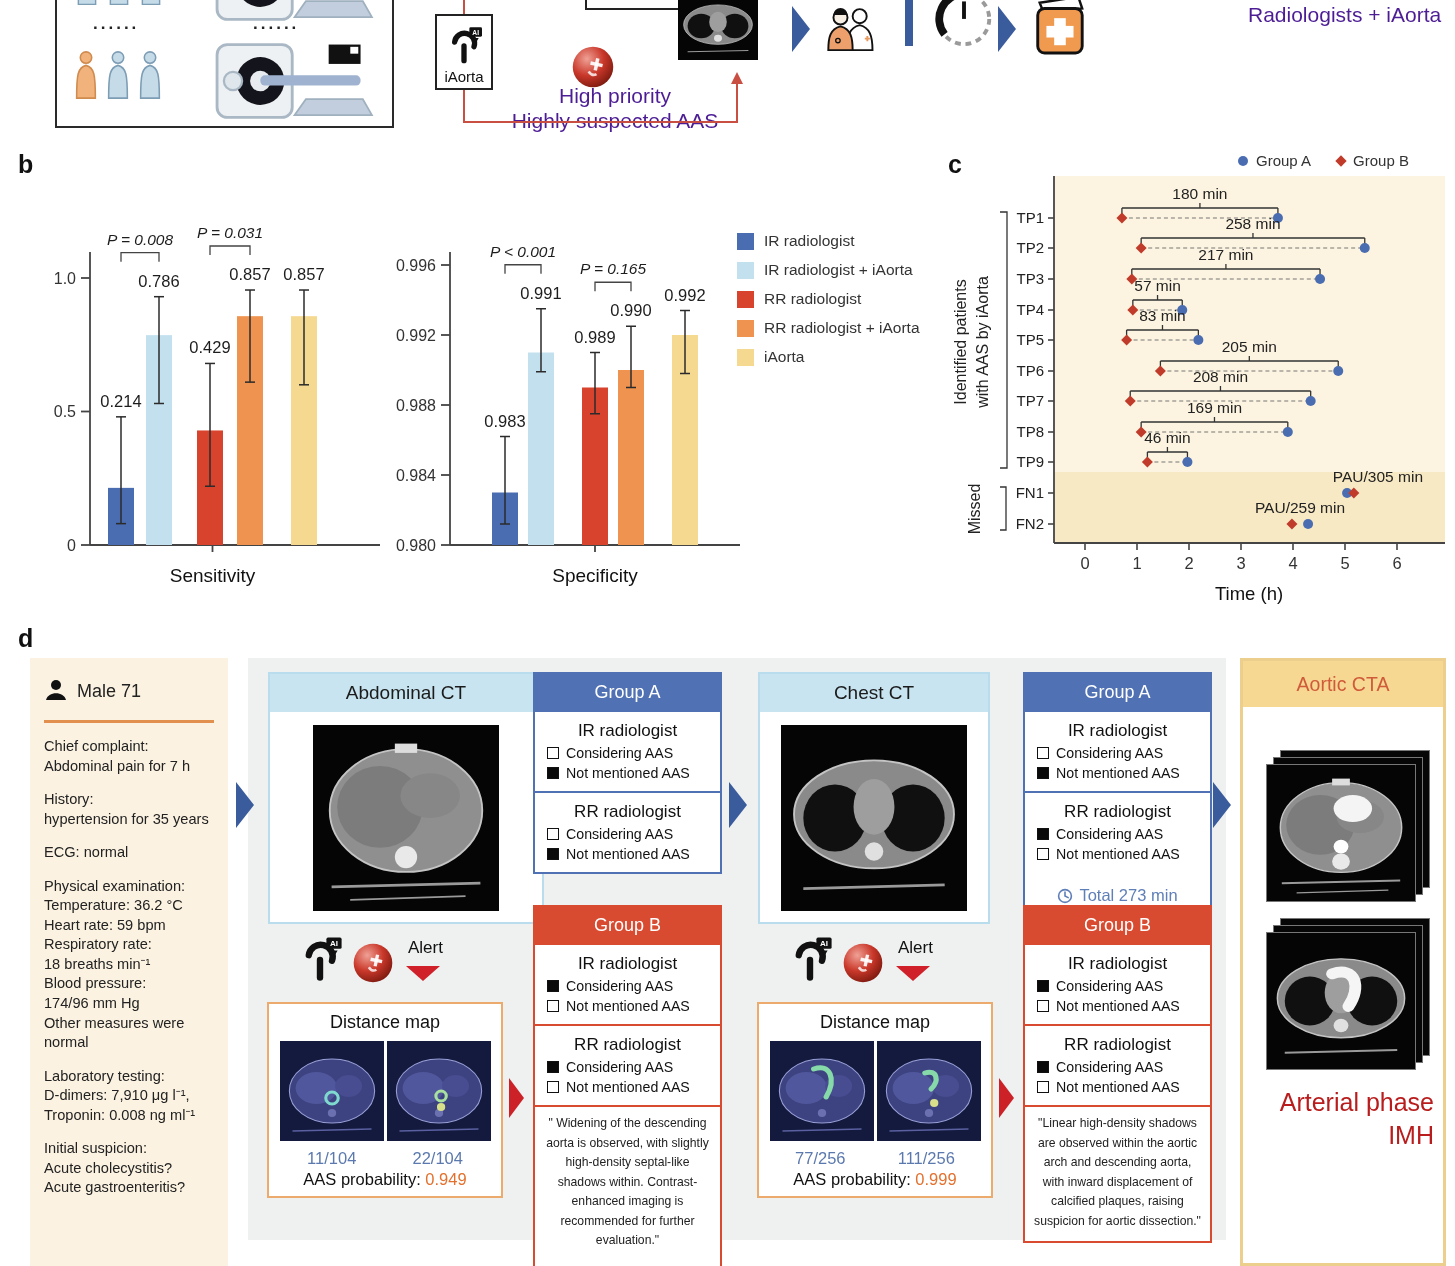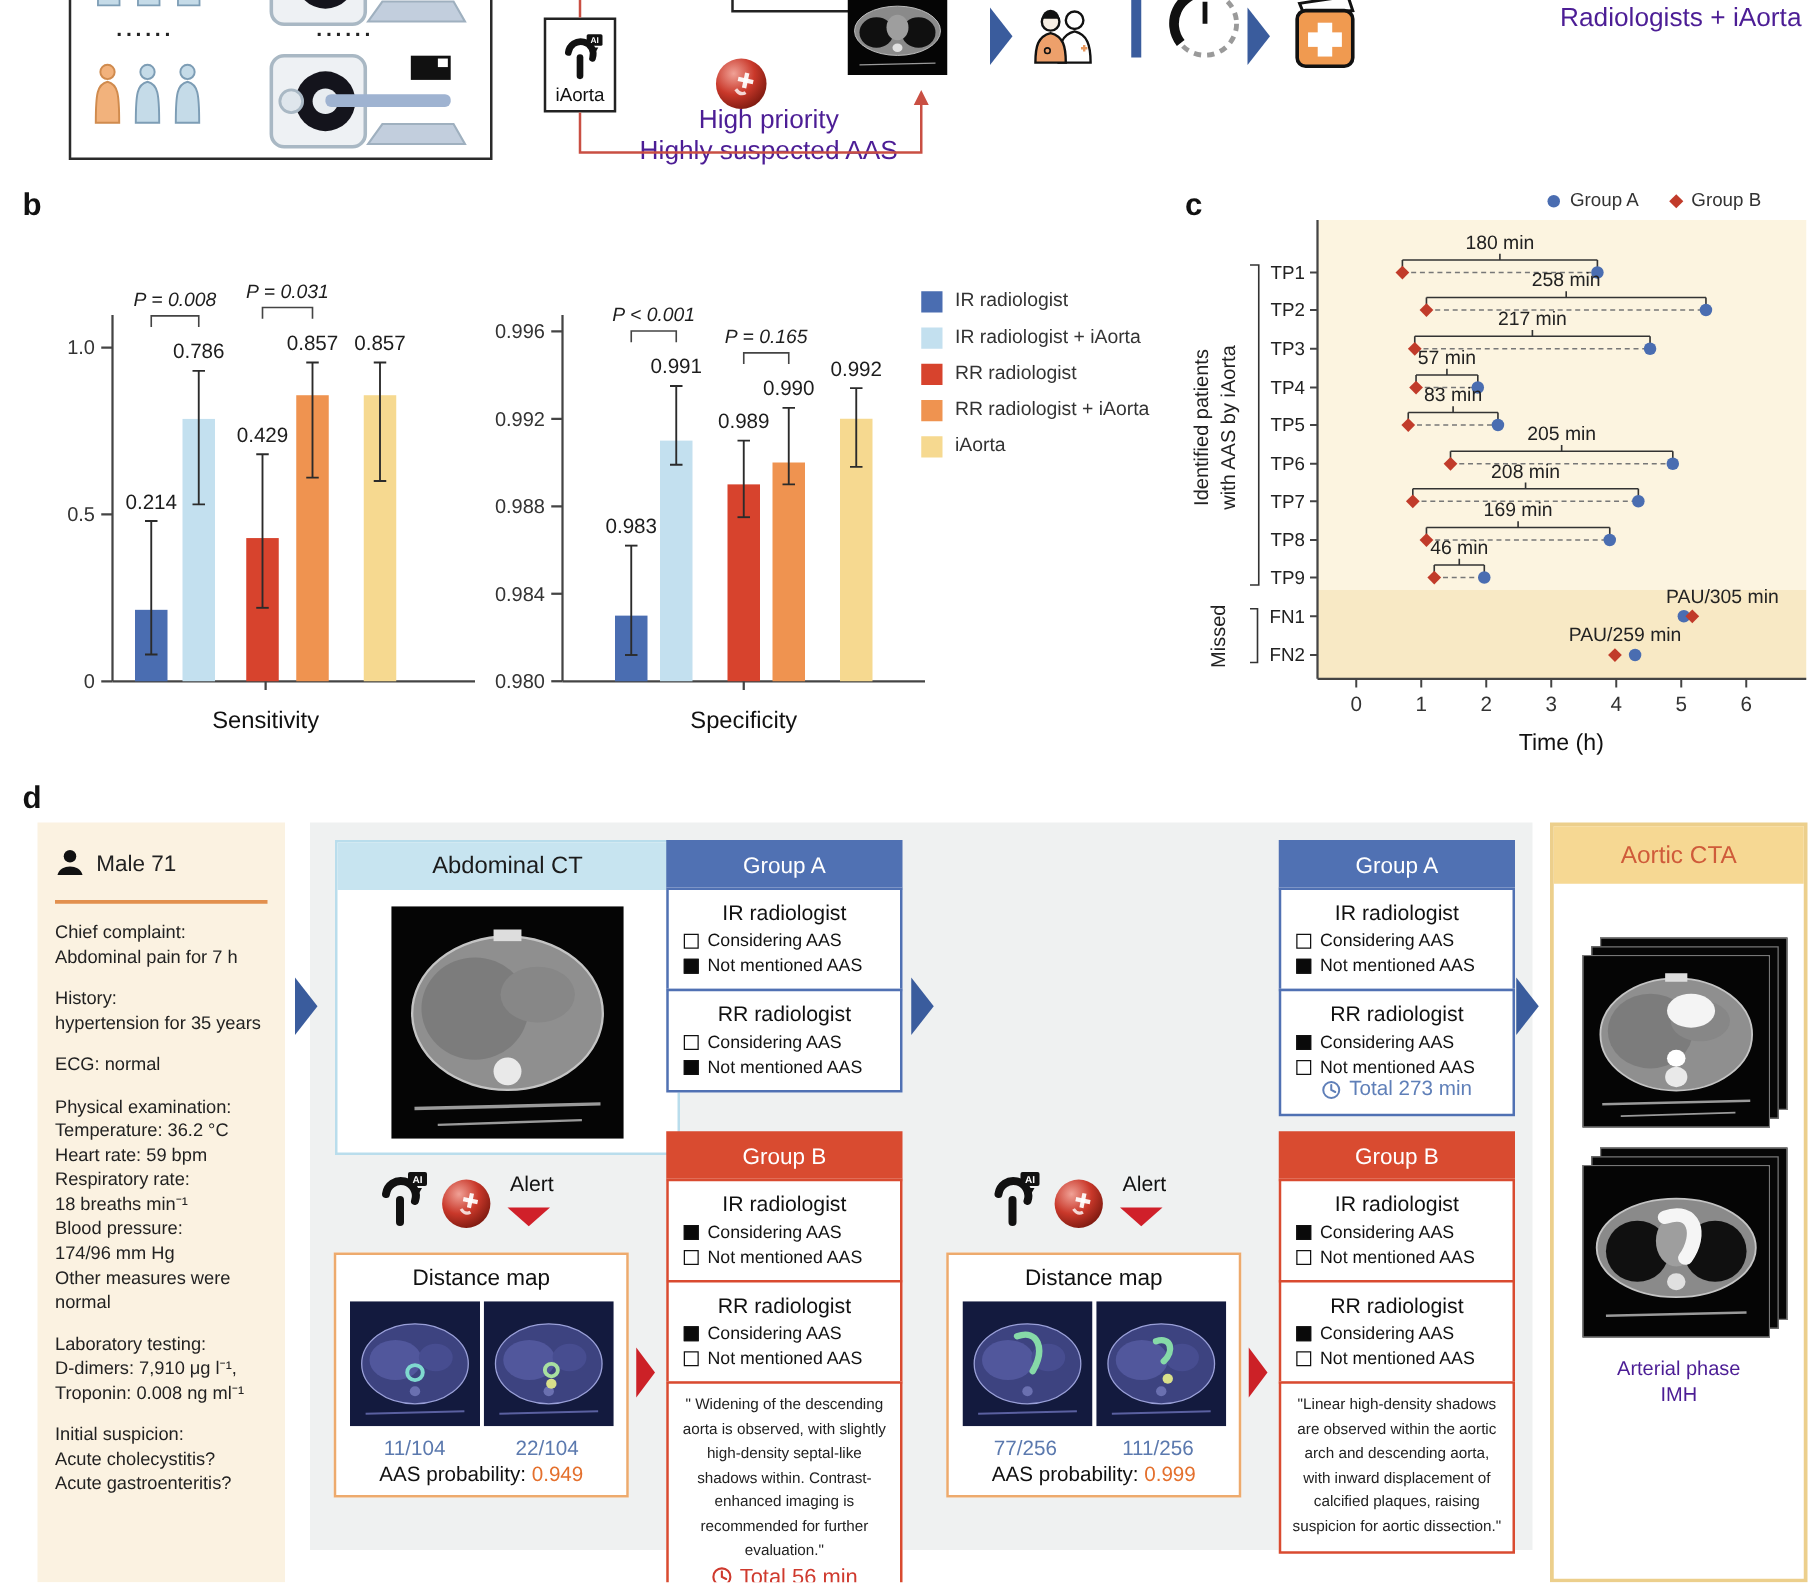--- a/index.html
+++ b/index.html
@@ -22,39 +22,39 @@
   
   .gcol{position:absolute;width:189px}
   .ghead{height:40px;line-height:40px;text-align:center;color:#fff;font-size:18px}
   .ghead.blue{background:#5071b3}.ghead.red{background:#d94b30}
   .sbox{background:#fff;border:2px solid;box-sizing:border-box;padding:7px 7px 10px;margin-top:-2px}
   .sbox.blue{border-color:#5071b3}.sbox.red{border-color:#d94b30}
   .stitle{text-align:center;font-size:17px;margin:2px 0 4px;color:#111}
   .cbrow{display:flex;align-items:center;gap:7px;margin:4px 0 0 5px;font-size:14.2px;color:#111}
   .cb{width:12px;height:12px;border:1.6px solid #111;background:#fff;flex:none;box-sizing:border-box}
   .cb.filled{background:#0a0a0a}
-  .totalrow{display:flex;align-items:center;justify-content:center;gap:6px;margin-top:0;font-size:16.5px}
+  .totalrow{display:flex;align-items:center;justify-content:center;gap:6px;margin-top:24px;font-size:16.5px}
   .totalrow.blue{color:#5f7fb8}.totalrow.red{color:#cf3a2e;font-size:17.5px}
   .quote{font-size:12.2px;line-height:1.6;text-align:center;color:#222}
   
   .dmbox{position:absolute;background:#fff;border:2.5px solid #edaa6d;box-sizing:border-box;padding:8px 10px}
   .dmtitle{text-align:center;font-size:18px;margin-bottom:8px;color:#111}
   .dmimgs{display:flex;gap:3px;justify-content:center}
   .dmlabels{display:flex;justify-content:space-around;font-size:16.5px;color:#5b79ae;margin-top:4px}
   .dmprob{text-align:center;font-size:16.5px;margin-top:2px;color:#111}
   .dmprob .val{color:#e4702d}
   
   .chev{position:absolute;width:0;height:0;border-top:23px solid transparent;border-bottom:23px solid transparent;border-left:18px solid #3a5c9d}
   .chev.red{border-top:20px solid transparent;border-bottom:20px solid transparent;border-left:15px solid #cc2127}
   .alert-tri{position:absolute;width:0;height:0;border-left:17px solid transparent;border-right:17px solid transparent;border-top:15px solid #d0202a}
   .alert-label{position:absolute;font-size:17px;color:#111}
   
   .aortic{position:absolute;left:1240px;top:658px;width:206px;height:608px;background:#fff;border:3px solid #eccf8c;box-sizing:border-box}
   .aortic-head{height:46px;line-height:46px;text-align:center;background:#f6d893;color:#cf5b3a;font-size:19.5px}
-  .caption{position:absolute;white-space:pre-line;text-align:center;font-size:16px;line-height:1.3;color:#4c1d95}
+  .caption{position:absolute;white-space:pre-line;text-align:right;font-size:25px;line-height:1.3;color:#b91c1c}
   .stack{position:absolute}
   .stack .layer{position:absolute;left:0;top:0;width:100%;height:100%;background:#060606;border:1px solid #777;box-sizing:border-box}
   
   .legend-col{position:absolute;display:flex;flex-direction:column;gap:11px}
   .legend-item{display:flex;align-items:center;gap:10px;font-size:15.5px;color:#333}
   .sw{width:17px;height:17px;flex:none}
   .legend-c{position:absolute;display:flex;gap:26px;font-size:15px;align-items:center;color:#333}
   .legend-c .item{display:flex;align-items:center;gap:8px}
   .dotA{width:10px;height:10px;border-radius:50%;background:#4a6db1}
   .diaB{width:8px;height:8px;background:#c13b2a;transform:rotate(45deg)}
@@ -595,20 +595,34 @@
     <div class="totalrow red">
       <svg width="17" height="17" viewBox="0 0 20 20">
             <circle cx="10" cy="10" r="8" fill="none" stroke="currentColor" stroke-width="2"></circle>
             <path d="M10 5 V10 L14 12" fill="none" stroke="currentColor" stroke-width="2" stroke-linecap="round"></path>
           </svg>
       <span>Total 56 min</span>
     </div>
   </div>
 </div>
 
+<div class="ctbox" style="left:758px;top:672px;width:232px;height:252px">
+  <div class="cthead">Chest CT</div>
+  <div class="ctimg" id="ct-chest-img">
+        <svg width="186" height="186" viewBox="0 0 100 100" preserveAspectRatio="none">
+          <rect x="0" y="0" width="100" height="100" fill="#050505"></rect>
+          <ellipse cx="50" cy="48" rx="43" ry="29" fill="#8a8a8a" stroke="#c4c4c4" stroke-width="1"></ellipse>
+          <ellipse cx="29" cy="50" rx="17" ry="18" fill="#101010"></ellipse>
+          <ellipse cx="71" cy="50" rx="17" ry="18" fill="#101010"></ellipse>
+          <ellipse cx="50" cy="44" rx="11" ry="15" fill="#9e9e9e"></ellipse>
+          <circle cx="50" cy="68" r="5" fill="#e0e0e0"></circle>
+          <line x1="12" y1="88" x2="88" y2="86" stroke="#9a9a9a" stroke-width="1.5"></line>
+        </svg>
+      </div>
+</div>
 <span class="abs" id="alert2-aorta" style="left:786px;top:936px"><svg width="48" height="48" viewBox="0 0 60 60">
         <path d="M16,24 a15,15 0 1 1 29,7" stroke="#111" stroke-width="8" fill="none" stroke-linecap="round"></path>
         <line x1="30" y1="30" x2="30" y2="52" stroke="#111" stroke-width="8" stroke-linecap="round"></line>
         <rect x="38" y="2" width="19" height="14" rx="2" fill="#111"></rect>
         <text x="47.5" y="13" text-anchor="middle" font-size="10" fill="#fff" font-weight="bold">AI</text>
         <path d="M44,18 L52,18 L48,25 Z" fill="#111"></path>
       </svg></span>
 <span class="abs" id="alert2-sphere" style="left:842px;top:942px"><svg width="42" height="42" viewBox="0 0 50 50">
         <defs>
           <radialGradient id="rg2" cx="35%" cy="30%" r="75%">

